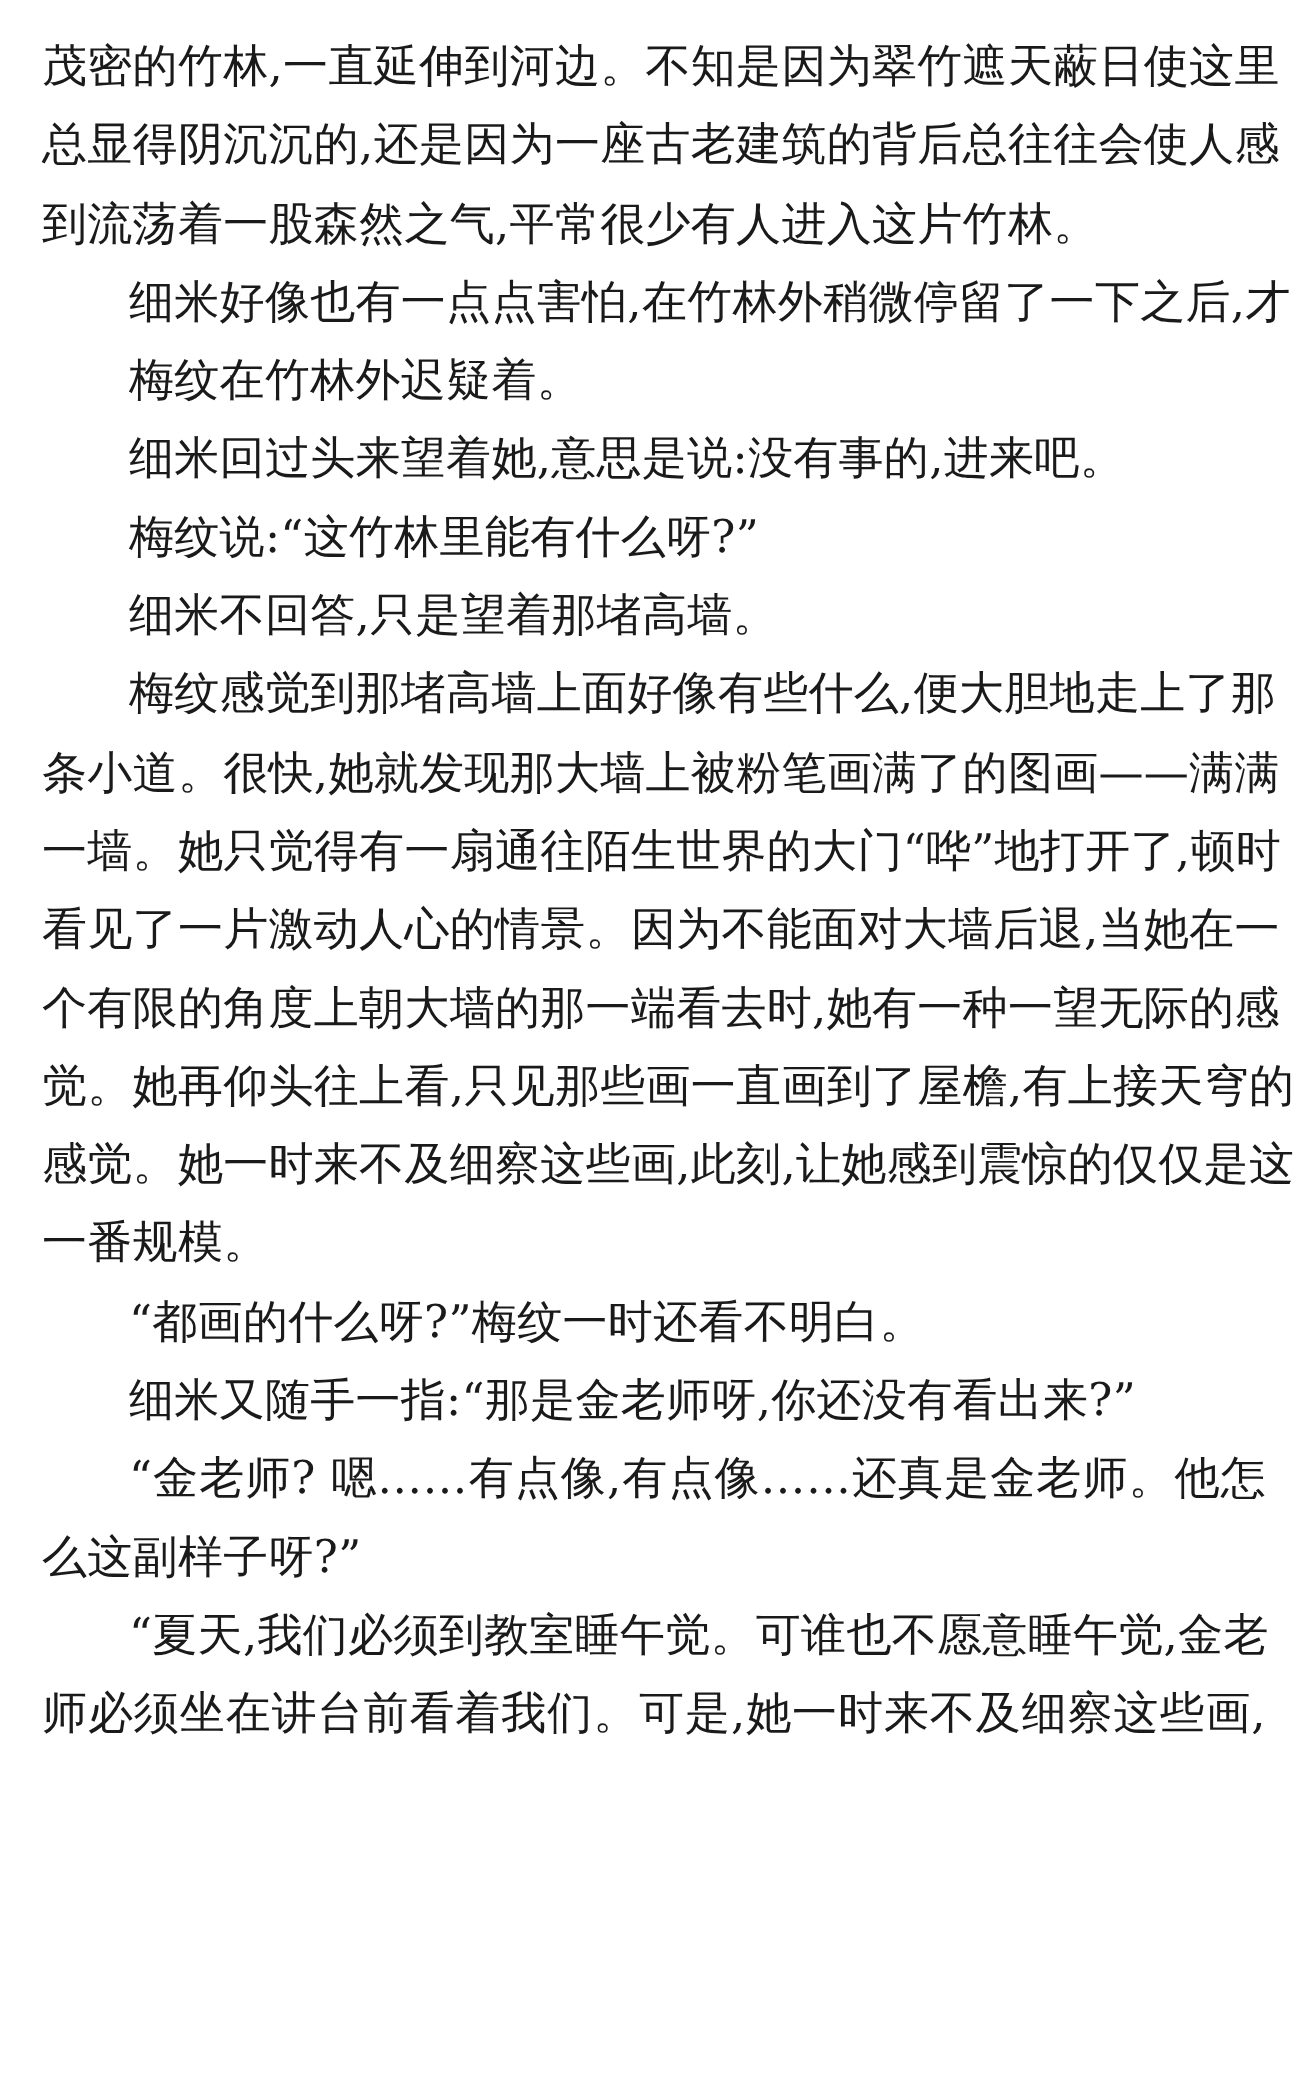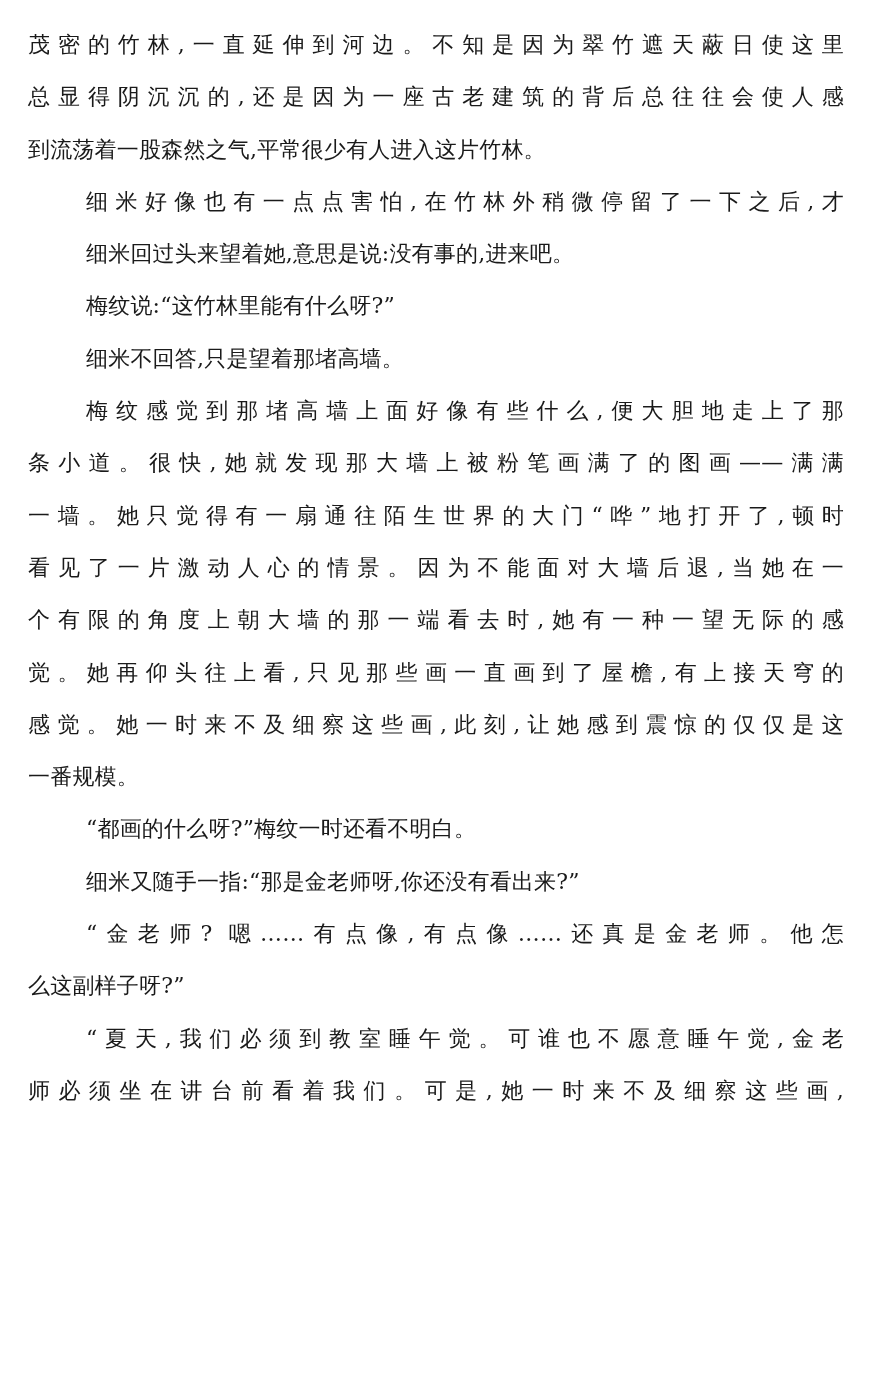--- a/index.html
+++ b/index.html
@@ -17,21 +17,21 @@
     }
     .page-body {
       position: absolute;
       left: 28px;
       top: 19px;
       width: 816px;
     }
     .line {
       height: 52.3px;
       line-height: 52.3px;
-      font-size: 22px;
+      font-size: 30px;
       white-space: nowrap;
       letter-spacing: 0.2px;
     }
     .line.indent {
       padding-left: 58px;
     }
     .line.justify {
       text-align: justify;
       text-align-last: justify;
     }
@@ -72,20 +72,21 @@
     }
   </style>
 </head>
 <body>
 
 <div class="page-body">
   <div class="line justify">茂密的竹林,一直延伸到河边。不知是因为翠竹遮天蔽日使这里</div>
   <div class="line justify">总显得阴沉沉的,还是因为一座古老建筑的背后总往往会使人感</div>
   <div class="line">到流荡着一股森然之气,平常很少有人进入这片竹林。</div>
   <div class="line indent justify">细米好像也有一点点害怕,在竹林外稍微停留了一下之后,才</div>
+  <div class="line indent">梅纹在竹林外迟疑着。</div>
   <div class="line indent">细米回过头来望着她,意思是说:没有事的,进来吧。</div>
   <div class="line indent">梅纹说:“这竹林里能有什么呀?”</div>
   <div class="line indent">细米不回答,只是望着那堵高墙。</div>
   <div class="line indent justify">梅纹感觉到那堵高墙上面好像有些什么,便大胆地走上了那</div>
   <div class="line justify">条小道。很快,她就发现那大墙上被粉笔画满了的图画——满满</div>
   <div class="line justify">一墙。她只觉得有一扇通往陌生世界的大门“哗”地打开了,顿时</div>
   <div class="line justify">看见了一片激动人心的情景。因为不能面对大墙后退,当她在一</div>
   <div class="line justify">个有限的角度上朝大墙的那一端看去时,她有一种一望无际的感</div>
   <div class="line justify">觉。她再仰头往上看,只见那些画一直画到了屋檐,有上接天穹的</div>
   <div class="line justify">感觉。她一时来不及细察这些画,此刻,让她感到震惊的仅仅是这</div>

